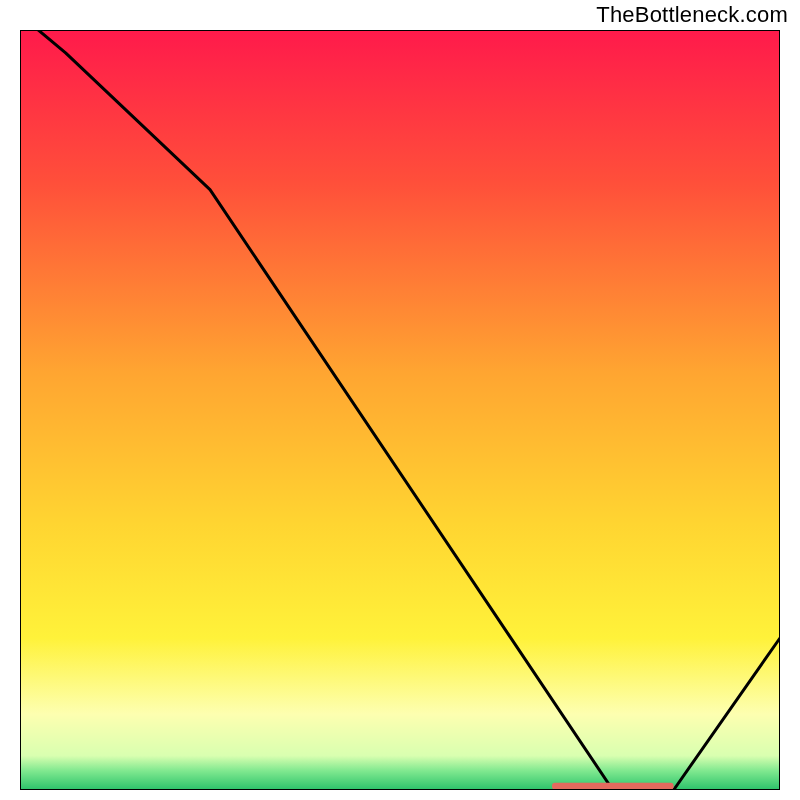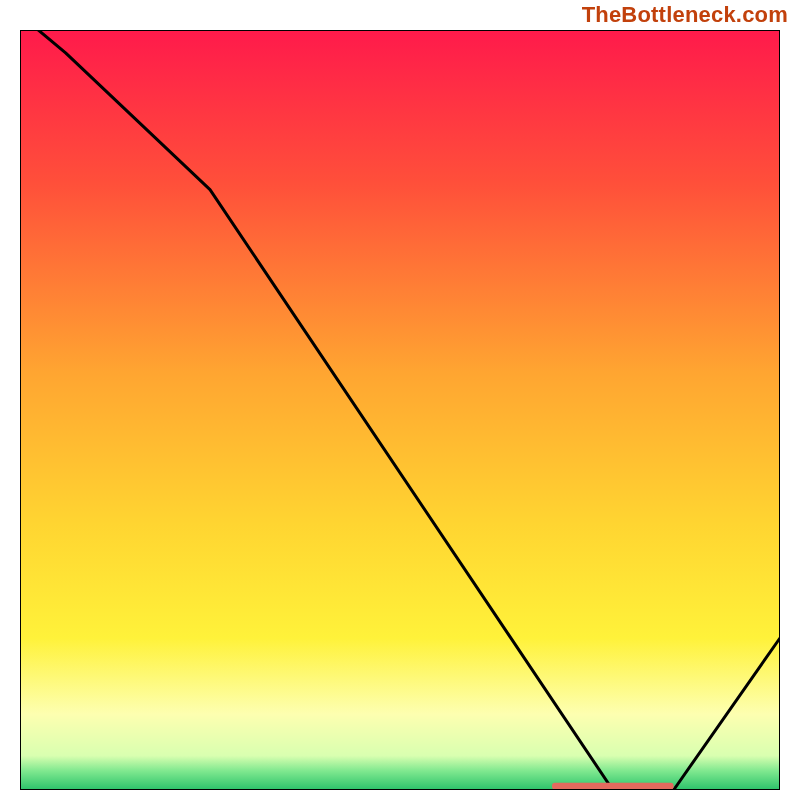--- a/index.html
+++ b/index.html
@@ -14,22 +14,22 @@
   .frame {
     position: relative;
     width: 800px;
     height: 800px;
   }
   .watermark {
     position: absolute;
     top: 2px;
     right: 12px;
     font-size: 22px;
-    font-weight: 700;
-    color: #c2410c;
+    font-weight: 400;
+    color: #000000;
     letter-spacing: 0.2px;
   }
   .plot {
     position: absolute;
     left: 20px;
     top: 30px;
     width: 760px;
     height: 760px;
   }
   .plot svg {

